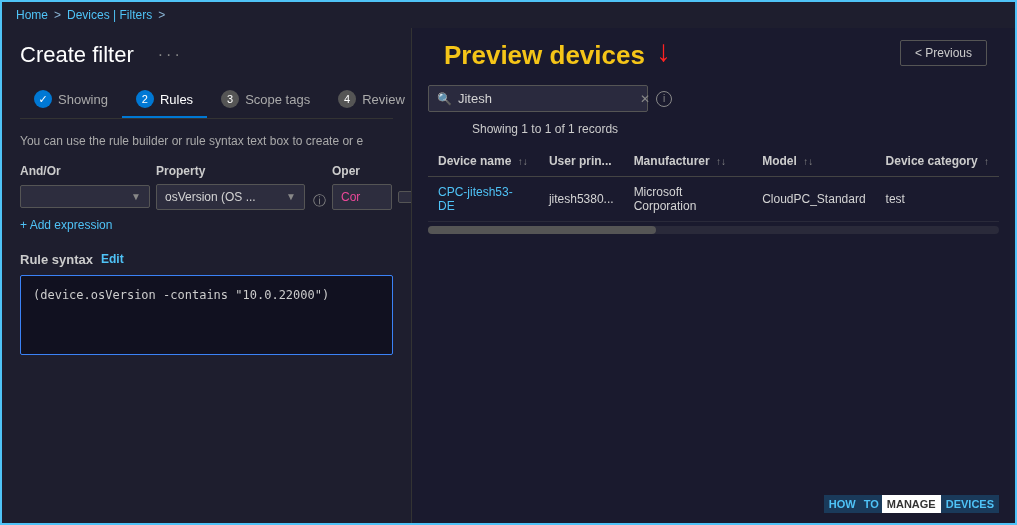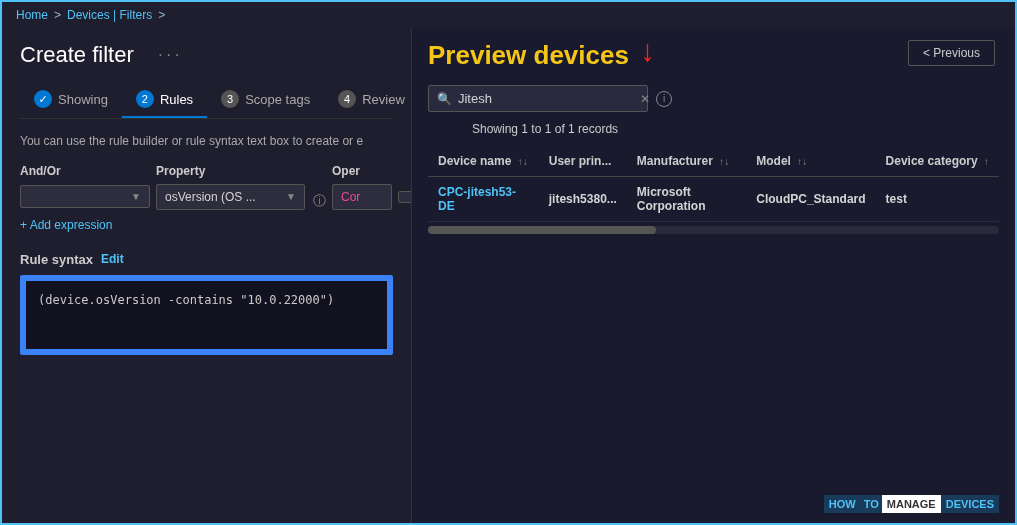--- a/index.html
+++ b/index.html
@@ -188,21 +188,21 @@
       align-items: center;
       gap: 8px;
     }
     .edit-link {
       color: #4fc3f7;
       font-size: 12px;
       cursor: pointer;
     }
     .syntax-box {
       background: #111120;
-      border: 6px solid #3b82f6;
+      border: 1px solid #3b82f6;
       border-radius: 2px;
       padding: 12px;
       font-family: 'Consolas', monospace;
       font-size: 12px;
       color: #ccc;
       min-height: 80px;
     }
 
     
     .right-panel {
@@ -213,20 +213,21 @@
       position: relative;
     }
 
     
     .preview-title-area {
       display: flex;
       align-items: flex-start;
       gap: 10px;
       margin-bottom: 14px;
       position: relative;
+      margin-left: 16px;
     }
     .preview-title {
       font-size: 26px;
       font-weight: 700;
       color: #f5c518;
     }
 
     
     .arrow-annotation {
       position: absolute;
@@ -304,33 +305,32 @@
     }
     .preview-table th .sort-icon {
       color: #888;
       font-size: 10px;
       margin-left: 3px;
     }
     .preview-table td {
       padding: 8px 10px;
       border-bottom: 1px solid #2a2a3a;
       color: #d4d4d4;
-      font-weight: bold;
     }
     .device-link {
       color: #4fc3f7;
       cursor: pointer;
       text-decoration: none;
     }
 
     
     .prev-btn {
       position: absolute;
       top: 12px;
-      right: 20px;
+      right: 28px;
       background: transparent;
       border: 1px solid #555;
       color: #ccc;
       padding: 5px 14px;
       font-size: 12px;
       cursor: pointer;
       border-radius: 2px;
     }
 
     

